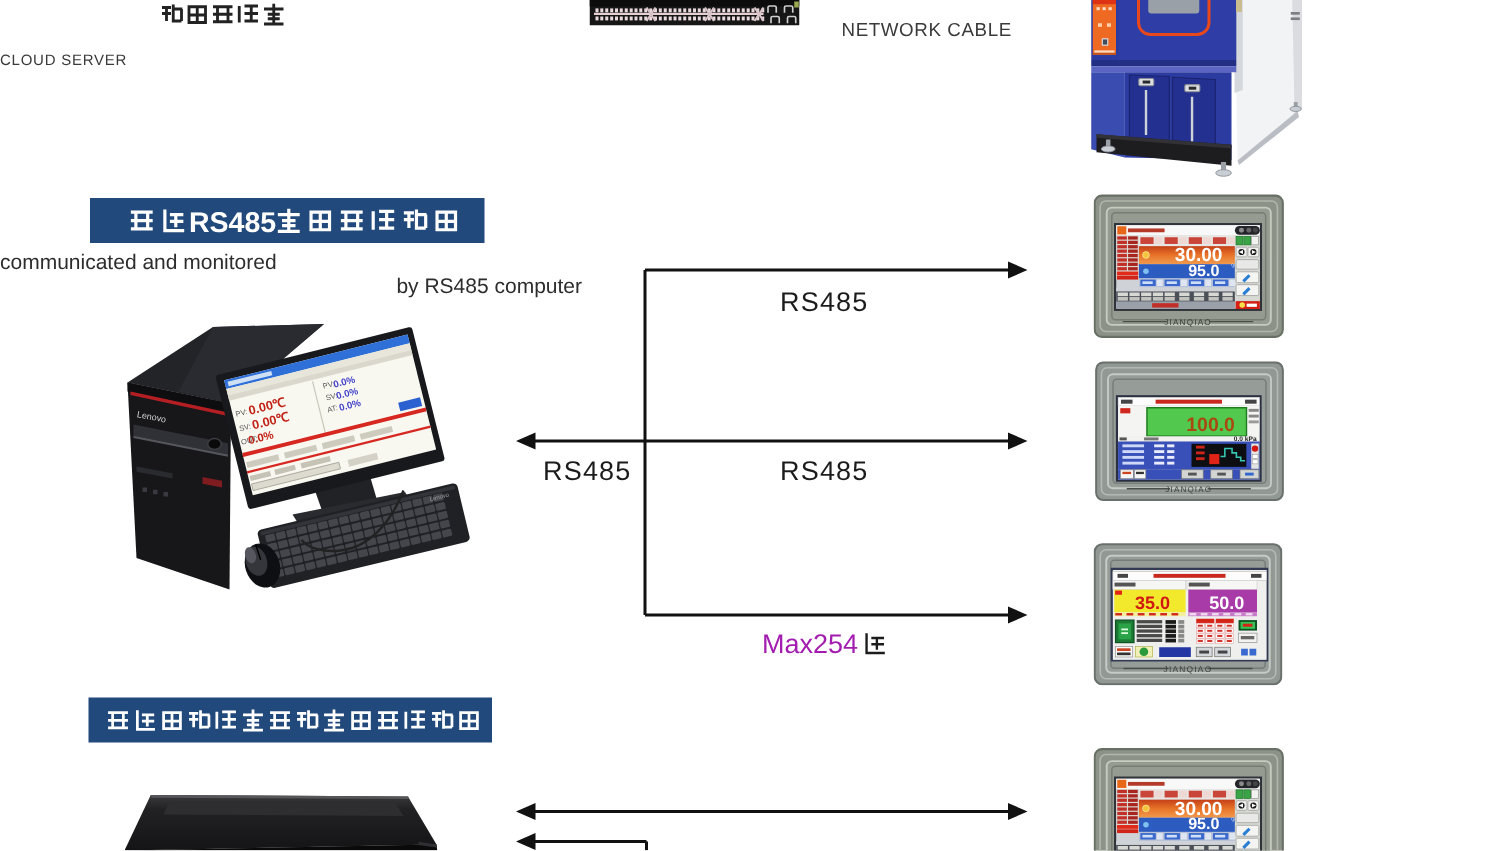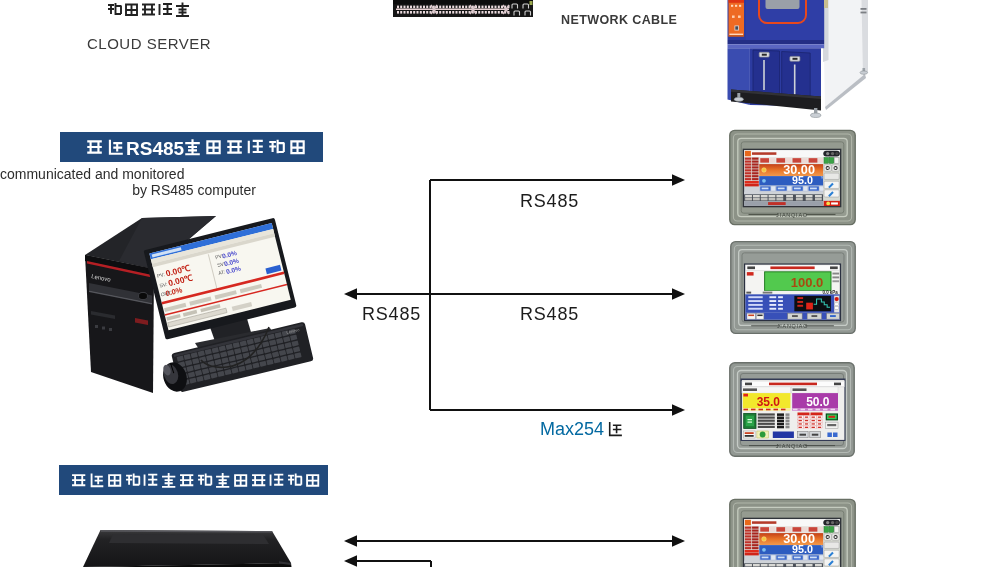--- a/index.html
+++ b/index.html
@@ -32,22 +32,22 @@
 </svg>
 <svg class="abs" style="left:106px;top:1px" width="86" height="17" viewBox="0 0 86 17">
   <g stroke="#222" stroke-width="1.9">
     <use href="#k6" x="0"></use>
       <use href="#k3" x="17"></use>
       <use href="#k1" x="34"></use>
       <use href="#k5" x="51"></use>
       <use href="#k4" x="68"></use>
   </g>
 </svg>
-<div class="abs" style="left:0;top:35px;width:298px;text-align:center;font-size:15px;letter-spacing:0.5px;color:#3a3a3a;">CLOUD SERVER</div>
-<div class="abs" style="left:561px;top:13px;font-size:12.5px;letter-spacing:0.4px;color:#3a3a3a;font-weight:bold;">NETWORK CABLE</div>
+<div class="abs" style="left:0;top:35px;width:298px;text-align:left;font-size:10px;letter-spacing:0.5px;color:#3a3a3a;">CLOUD SERVER</div>
+<div class="abs" style="left:561px;top:13px;font-size:12.5px;letter-spacing:0.4px;color:#3a3a3a;">NETWORK CABLE</div>
 <svg class="abs" style="left:393px;top:0" width="140" height="17" viewBox="0 0 140 17">
   <rect x="0" y="0" width="140" height="17" fill="#161616"></rect>
   <rect x="0" y="0" width="140" height="4.2" fill="#0c0c0c"></rect>
   <line x1="3" y1="9.3" x2="116" y2="9.3" stroke="#e7d0d2" stroke-width="1.5"></line>
   <g fill="#eadadd">
       <rect x="4.0" y="5.6" width="2" height="2.6"></rect>
 <rect x="4.0" y="11" width="2" height="2.6"></rect>
 <rect x="7.2" y="5.6" width="2" height="2.6"></rect>
 <rect x="7.2" y="11" width="2" height="2.6"></rect>
 <rect x="10.5" y="5.6" width="2" height="2.6"></rect>
@@ -211,21 +211,21 @@
       </g>
 <g transform="translate(207,5.5) scale(1.12)">
         <use href="#k6"></use>
       </g>
 <g transform="translate(228,5.5) scale(1.12)">
         <use href="#k3"></use>
       </g>
 </g>
 </svg>
 <div class="abs" style="left:0px;top:165.5px;width:388px;font-size:14px;color:#2d2d2d;">communicated and monitored</div>
-<div class="abs" style="left:0px;top:181.5px;width:388px;text-align:center;font-size:14px;color:#2d2d2d;">by RS485 computer</div>
+<div class="abs" style="left:0px;top:181.5px;width:388px;text-align:right;font-size:14px;color:#2d2d2d;">by RS485 computer</div>
 <svg class="abs" style="left:55px;top:215px" width="300" height="215" viewBox="0 0 300 215">
 
   <polygon points="30,40 87,3 161,1 99,54" fill="#232428"></polygon>
   <polygon points="87,3 161,1 99,54 64,46" fill="#2a2b30"></polygon>
 
   <polygon points="30,40 99,54 98,178 36,157" fill="#17171a"></polygon>
   <polygon points="30,40 99,54 98,60 30,46" fill="#0e0e10"></polygon>
   <polygon points="32,46 97,60 97,62.4 32,48.4" fill="#b51f24"></polygon>
   <text x="36" y="63" font-size="6" fill="#cfcfcf" transform="rotate(11 36 63)" font-family="Liberation Sans,sans-serif">Lenovo</text>
   <polygon points="34,68 97,80.5 97,88 34,75.5" fill="#303136"></polygon>
@@ -395,21 +395,21 @@
     <polygon points="344,294 357,288.3 357,299.7"></polygon>
     <polygon points="685,410 672,404.3 672,415.7"></polygon>
     <polygon points="685,541 672,535.3 672,546.7"></polygon>
     <polygon points="344,541 357,535.3 357,546.7"></polygon>
     <polygon points="344,561 357,555.3 357,566.7"></polygon>
   </g>
 </svg>
 <div class="abs" style="left:520px;top:191px;font-size:18px;letter-spacing:0.8px;color:#1c1c1c;">RS485</div>
 <div class="abs" style="left:362px;top:304px;font-size:18px;letter-spacing:0.8px;color:#1c1c1c;">RS485</div>
 <div class="abs" style="left:520px;top:304px;font-size:18px;letter-spacing:0.8px;color:#1c1c1c;">RS485</div>
-<div class="abs" style="left:508px;top:419px;font-size:18px;color:#0369a1;margin-left:32px;">Max254<svg width="18" height="18" viewBox="0 0 17 17" style="vertical-align:-2.5px;margin-left:2px">
+<div class="abs" style="left:508px;top:419px;font-size:18px;color:#a21caf;">Max254<svg width="18" height="18" viewBox="0 0 17 17" style="vertical-align:-2.5px;margin-left:2px">
       <g stroke="#1c1c1c" stroke-width="1.5">
         <use href="#k2"></use>
       </g>
     </svg></div>
 <svg class="abs" style="left:729px;top:129px" width="127" height="97" viewBox="0 0 130 98">
 <rect x="0.8" y="0.8" width="128.4" height="96.4" rx="5" fill="#8c9287" stroke="#686f64" stroke-width="1.4"></rect>
 <rect x="4.5" y="4.5" width="121" height="89" rx="4" fill="none" stroke="#b0b6aa" stroke-width="1.1"></rect>
 <rect x="9" y="9" width="112" height="80" rx="3.5" fill="#959b90" stroke="#c5cbbf" stroke-width="1.3"></rect>
 <rect x="12.5" y="12.5" width="105" height="73" rx="2.5" fill="none" stroke="#767d72" stroke-width="1"></rect>
 <rect x="14" y="19.5" width="101" height="60" fill="#30343a"></rect>

